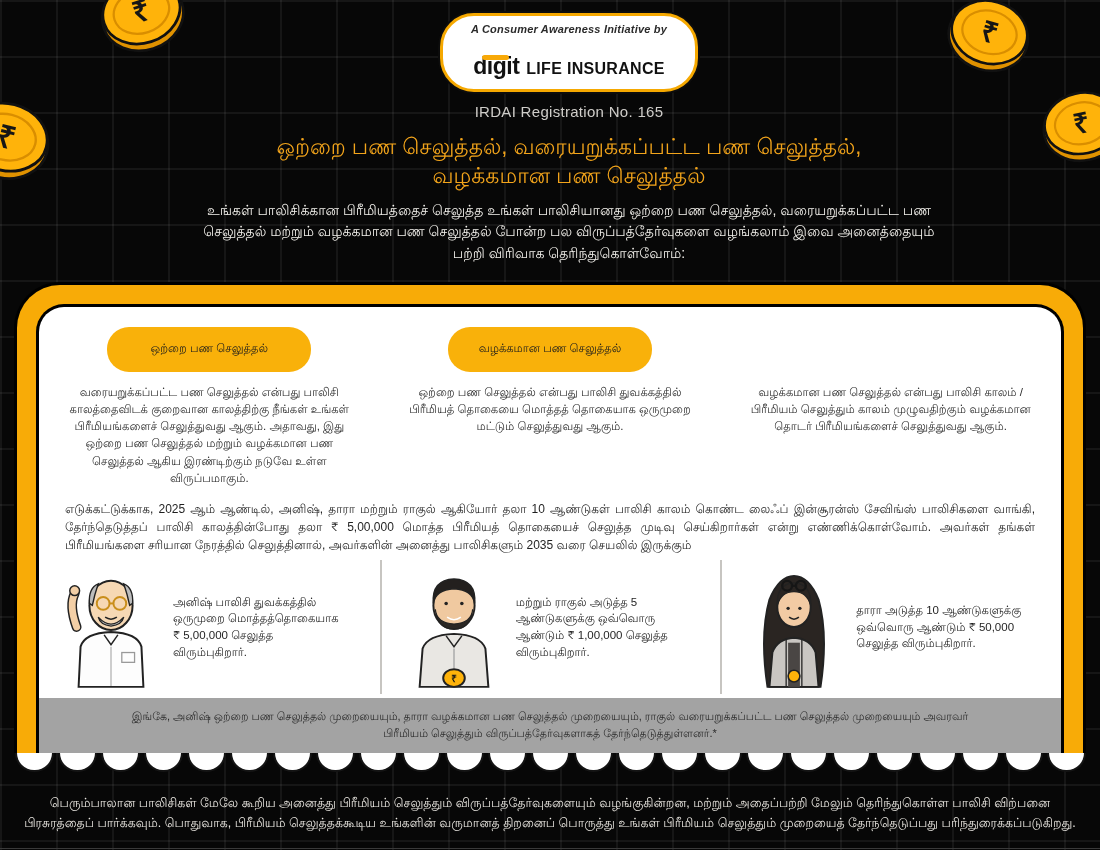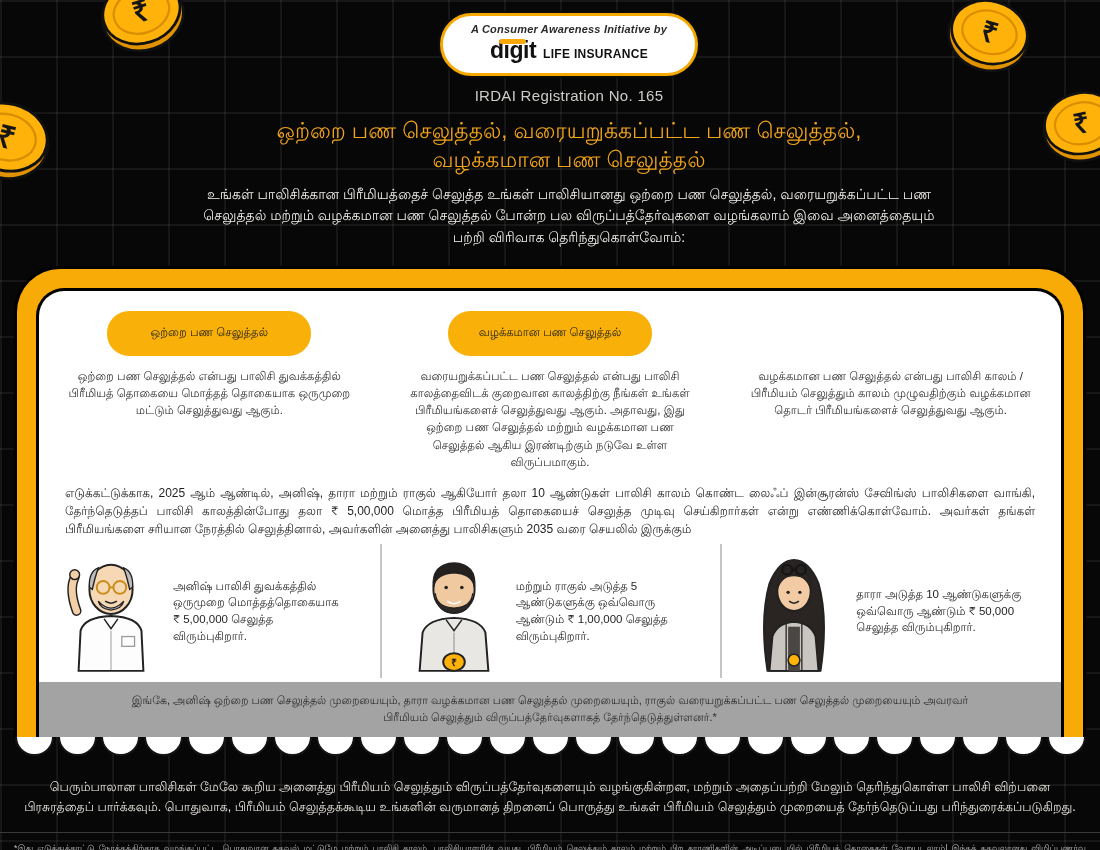--- a/index.html
+++ b/index.html
@@ -19,24 +19,24 @@
   .coin-lm{top:96px;left:-42px;transform:rotate(14deg);}
   .coin-tr{top:-6px;left:944px;transform:rotate(16deg);}
   .coin-rm{top:86px;left:1038px;transform:rotate(-12deg);}
   
   .header{display:flex;flex-direction:column;align-items:center;padding-top:13px;padding-left:38px;}
   .badge{
     background:#fff;border:3px solid #F5A800;border-radius:34px;
     box-shadow:0 0 0 2px #0c0c0c;padding:7px 28px 9px;text-align:center;
   }
   .tagline{font-style:italic;font-weight:700;font-size:11px;color:#2a2a2a;letter-spacing:.2px;}
-  .logoline{margin-top:2px;display:flex;align-items:baseline;justify-content:center;gap:7px;}
+  .logoline{margin-top:18px;display:flex;align-items:baseline;justify-content:center;gap:7px;}
   .digit-word{position:relative;font-weight:900;font-size:23px;color:#111;letter-spacing:-.5px;}
   .digit-bar{position:absolute;top:2px;left:9px;width:27px;height:5px;background:#F8A908;border-radius:3px;}
-  .brand-rest{font-weight:800;font-size:12px;color:#111;letter-spacing:.3px;}
+  .brand-rest{font-weight:800;font-size:16px;color:#111;letter-spacing:.3px;}
   .irdai{margin-top:11px;color:#cfcdc9;font-size:15px;letter-spacing:.3px;text-align:center;}
   .heading{margin-top:12px;text-align:center;color:#F2A41B;font-size:22px;line-height:1.33;font-weight:400;}
   .intro{margin:9px auto 0;width:742px;text-align:center;color:#F3F1EC;font-size:14px;line-height:1.55;}
   
   .card-frame{
     margin:17px 14px 0;background:#F8AB07;
     border:3px solid #000;border-bottom:none;
     border-radius:46px 46px 0 0;padding:19px 19px 0;
   }
   .card-inner{
@@ -128,22 +128,22 @@
       <div class="cols">
         <div>
             <div class="pill">ஒற்றை பண செலுத்தல்</div>
           </div>
         <div>
             <div class="pill">வழக்கமான பண செலுத்தல்</div>
           </div>
       </div>
 
       <div class="cols">
+        <div class="col-body">வரையறுக்கப்பட்ட பண செலுத்தல் என்பது பாலிசி காலத்தைவிடக் குறைவான காலத்திற்கு நீங்கள் உங்கள் பிரீமியங்களைச் செலுத்துவது ஆகும். அதாவது, இது ஒற்றை பண செலுத்தல் மற்றும் வழக்கமான பண செலுத்தல் ஆகிய இரண்டிற்கும் நடுவே உள்ள விருப்பமாகும்.</div>
         <div class="col-body">ஒற்றை பண செலுத்தல் என்பது பாலிசி துவக்கத்தில் பிரீமியத் தொகையை மொத்தத் தொகையாக ஒருமுறை மட்டும் செலுத்துவது ஆகும்.</div>
-        <div class="col-body">வரையறுக்கப்பட்ட பண செலுத்தல் என்பது பாலிசி காலத்தைவிடக் குறைவான காலத்திற்கு நீங்கள் உங்கள் பிரீமியங்களைச் செலுத்துவது ஆகும். அதாவது, இது ஒற்றை பண செலுத்தல் மற்றும் வழக்கமான பண செலுத்தல் ஆகிய இரண்டிற்கும் நடுவே உள்ள விருப்பமாகும்.</div>
         <div class="col-body">வழக்கமான பண செலுத்தல் என்பது பாலிசி காலம் / பிரீமியம் செலுத்தும் காலம் முழுவதிற்கும் வழக்கமான தொடர் பிரீமியங்களைச் செலுத்துவது ஆகும்.</div>
       </div>
 
       <div class="example">எடுக்கட்டுக்காக, 2025 ஆம் ஆண்டில், அனிஷ், தாரா மற்றும் ராகுல் ஆகியோர் தலா 10 ஆண்டுகள் பாலிசி காலம் கொண்ட லைஃப் இன்சூரன்ஸ் சேவிங்ஸ் பாலிசிகளை வாங்கி, தேர்ந்தெடுத்தப் பாலிசி காலத்தின்போது தலா ₹ 5,00,000 மொத்த பிரீமியத் தொகையைச் செலுத்த முடிவு செய்கிறார்கள் என்று எண்ணிக்கொள்வோம். அவர்கள் தங்கள் பிரீமியங்களை சரியான நேரத்தில் செலுத்தினால், அவர்களின் அனைத்து பாலிசிகளும் 2035 வரை செயலில் இருக்கும்</div>
 
       <div class="people">
 
         <div class="person">
           <svg width="108" height="122" viewBox="0 0 110 124">
 

